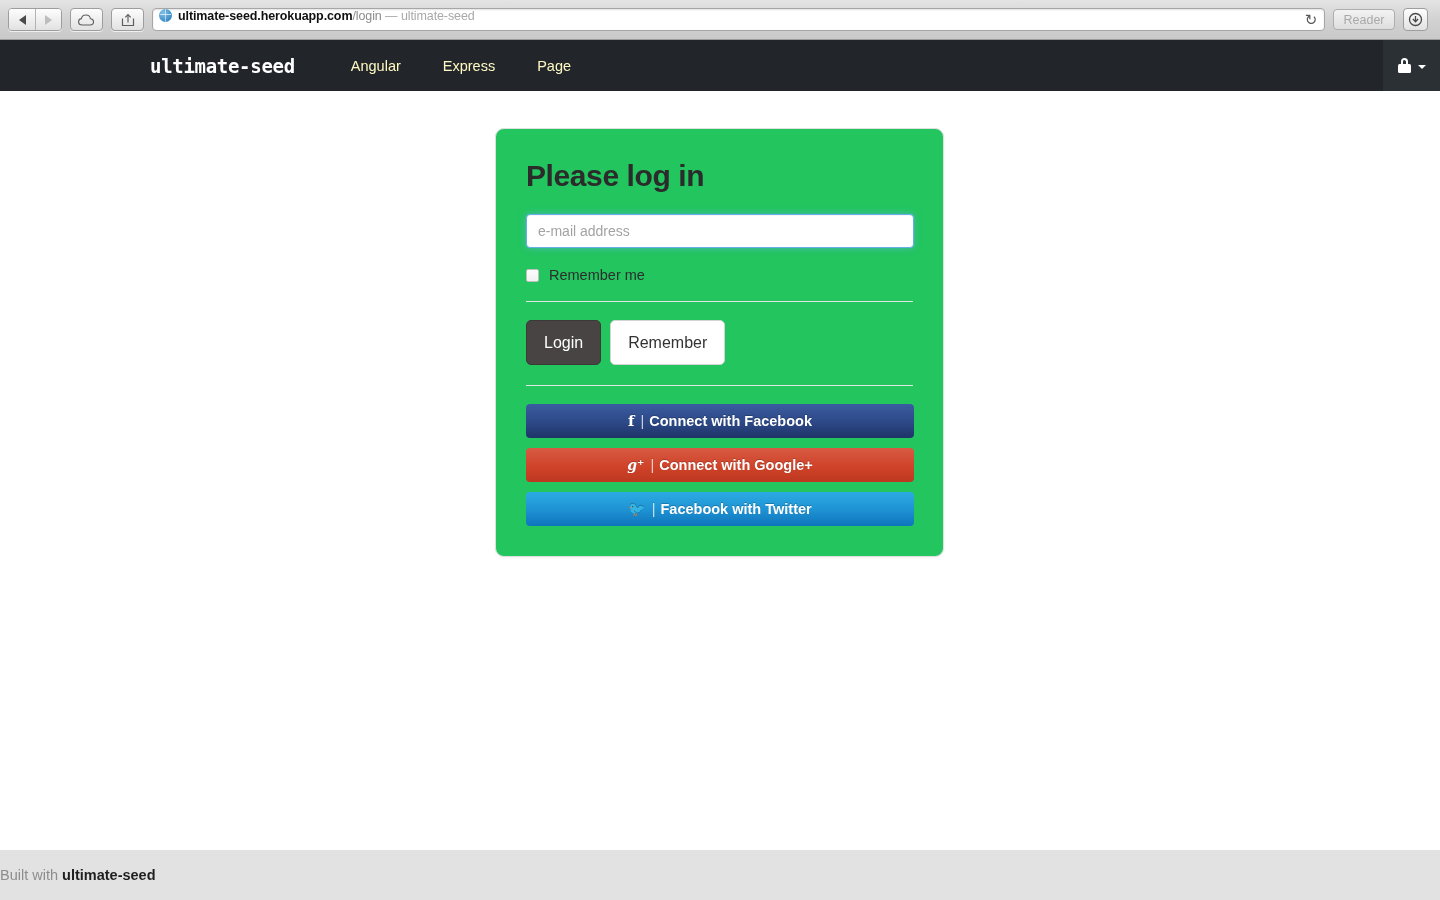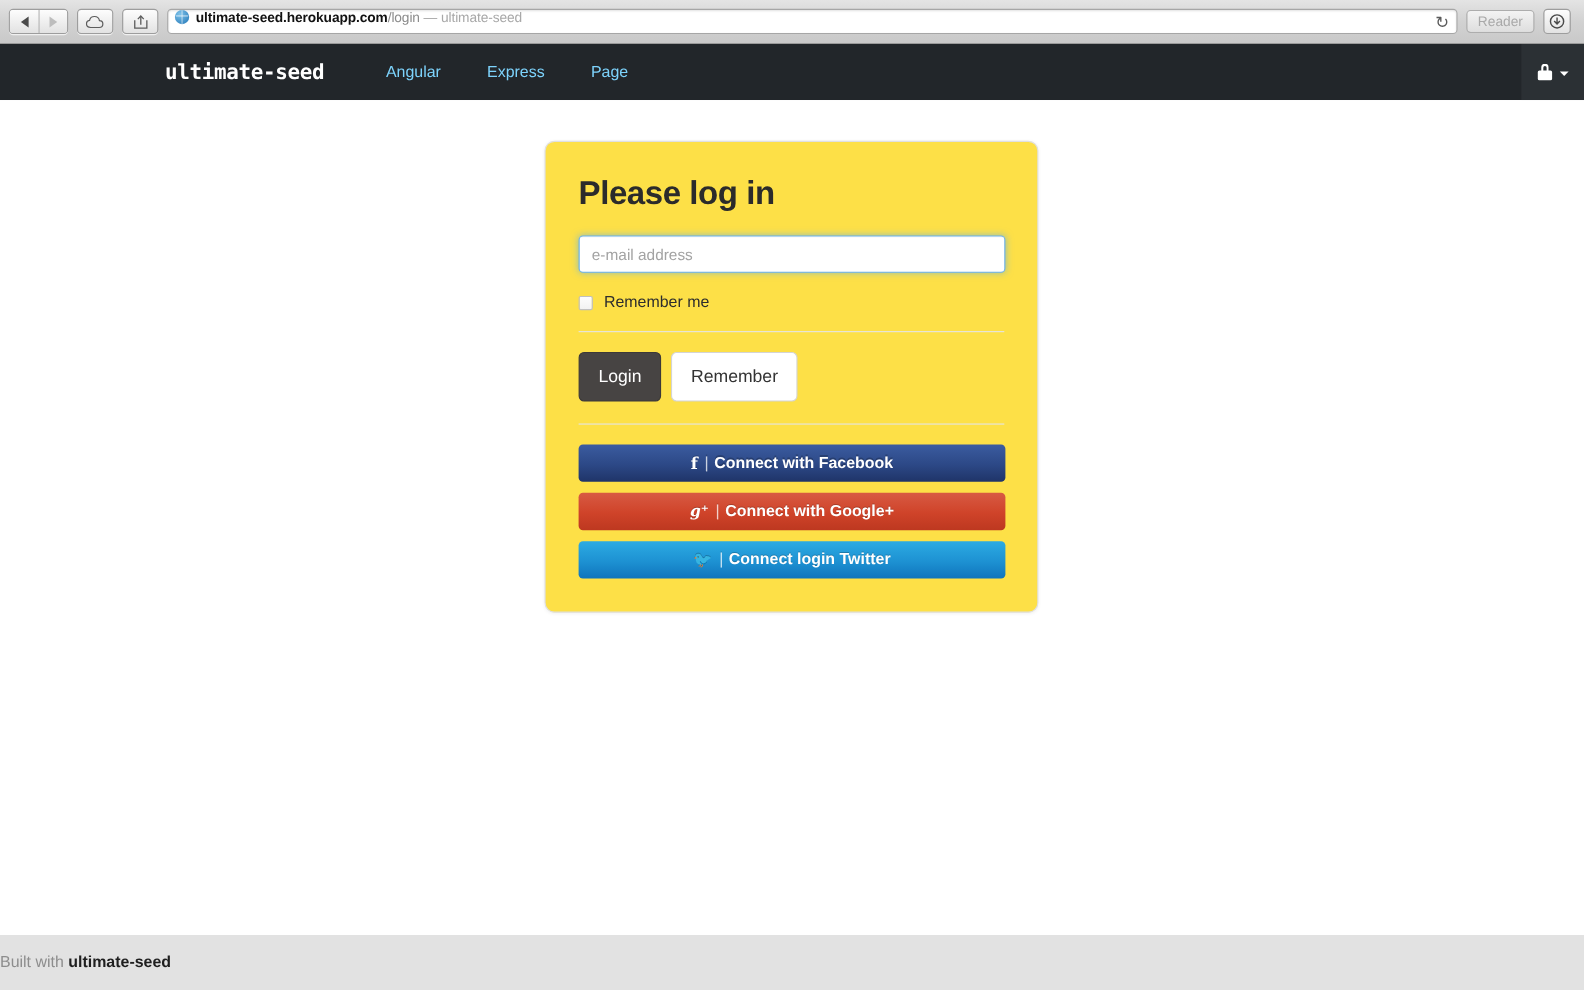--- a/index.html
+++ b/index.html
@@ -155,21 +155,21 @@
   .brand {
     color: #ffffff;
     font-family: "DejaVu Sans Mono", monospace;
     font-size: 19px;
     font-weight: bold;
     letter-spacing: -0.3px;
     margin-left: 150px;
   }
   .nav-links { display: flex; margin-left: 56px; }
   .nav-link {
-    color: #7dd3fc;
+    color: #fef9c3;
     font-size: 14.5px;
     margin-right: 42px;
     text-decoration: none;
     font-weight: 400;
   }
   .nav-right {
     margin-left: auto;
     height: 51px;
     width: 57px;
     background: #2b3034;
@@ -201,21 +201,21 @@
   }
 
   
   .page { position: absolute; top: 91px; left: 0; width: 1440px; height: 759px; background: #fff; }
 
   .card {
     position: absolute;
     left: 495px;
     top: 37px;
     width: 449px;
-    background: #fde047;
+    background: #22c55e;
     border: 1px solid #e0e0e0;
     border-radius: 9px;
     box-shadow: 0 1px 3px rgba(0,0,0,0.055);
     padding: 30px;
   }
 
   .card-title {
     font-size: 30px;
     font-weight: bold;
     color: #2b2b2b;
@@ -420,21 +420,21 @@
 
     <button class="social-btn sb-gp">
       <span class="social-glyph glyph-g">g⁺</span>
       <span class="social-sep">|</span>
       <span>Connect with Google+</span>
     </button>
 
     <button class="social-btn sb-tw" style="margin-bottom:0;">
       <span class="social-glyph glyph-t">🐦</span>
       <span class="social-sep">|</span>
-      <span>Connect login Twitter</span>
+      <span>Facebook with Twitter</span>
     </button>
 
   </div>
 </div>
 
 <div class="footer">
   <div class="footer-text">
     <span>Built with </span><b>ultimate-seed</b>
   </div>
 </div>

